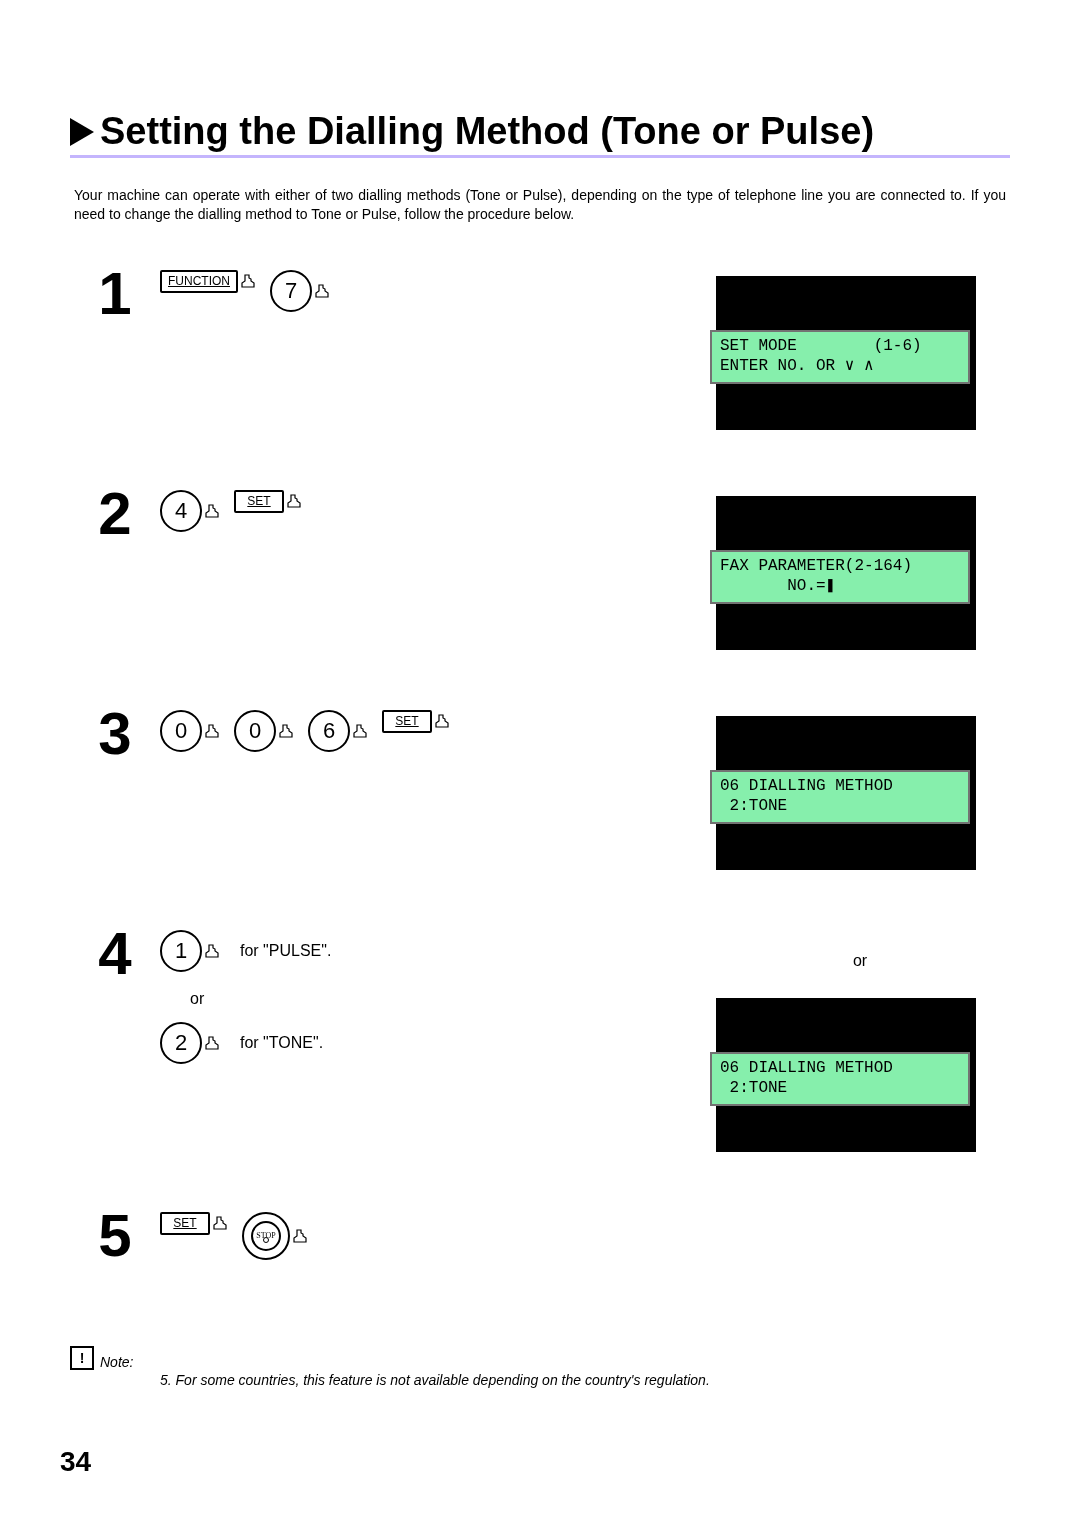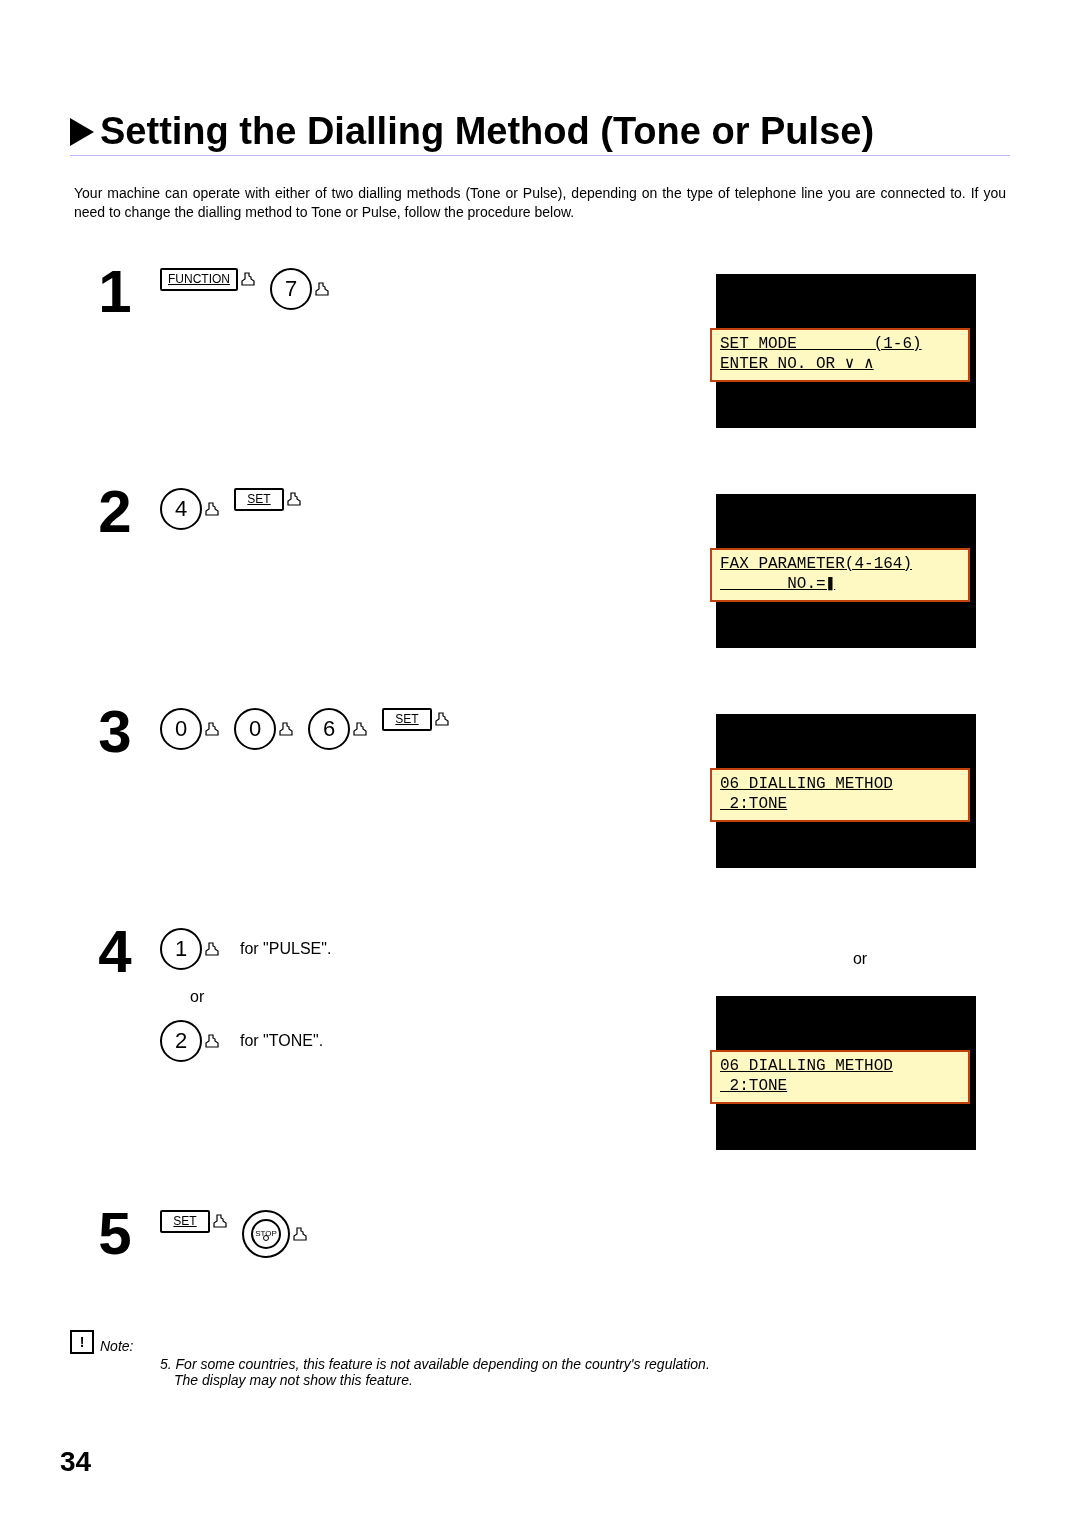--- a/index.html
+++ b/index.html
@@ -13,21 +13,21 @@
     font-family: Arial, Helvetica, sans-serif;
     color: #000;
     position: relative;
   }
   .page {
     padding: 110px 70px 0 70px;
   }
   .title-row {
     display: flex;
     align-items: center;
-    border-bottom: 1px solid #c4b5fd;
+    border-bottom: 3px solid #c4b5fd;
     padding-bottom: 2px;
     margin-bottom: 28px;
   }
   .title-arrow {
     width: 0; height: 0;
     border-top: 14px solid transparent;
     border-bottom: 14px solid transparent;
     border-left: 24px solid #000;
     margin-right: 6px;
     flex: 0 0 auto;
@@ -99,20 +99,21 @@
     display: flex; align-items: center; justify-content: center;
     position: relative;
   }
   .key-stop-inner {
     width: 30px; height: 30px;
     border: 2px solid #000; border-radius: 50%;
     display: flex; align-items: center; justify-content: center;
     font-size: 8px;
     text-align: center;
     line-height: 1;
+    font-family: Liberation Serif, serif;
   }
   .stop-dot {
     position: absolute;
     bottom: 15px;
     width: 6px; height: 6px; border: 1.5px solid #000; border-radius: 50%;
     background: #fff;
   }
   .press-hand {
     margin-top: 2px;
     font-size: 14px;
@@ -143,25 +144,24 @@
     white-space: pre;
   }
   .lcd-shadow {
     position: absolute;
     top: 6px; left: 6px;
     width: 100%; height: 100%;
     background: #000;
   }
   .lcd-front {
     position: relative;
-    border: 2px solid #c2410c;
-    background: #fef9c3;
+    border: 2px solid #737373;
+    background: #86efac;
     padding: 4px 8px 6px;
     min-height: 44px;
-    text-decoration: underline;
   }
   .note-block {
     position: absolute;
     left: 70px; right: 70px;
     bottom: 140px;
     font-size: 14px;
   }
   .note-head {
     display: flex; align-items: flex-end; gap: 6px;
   }
@@ -247,21 +247,21 @@
               <svg width="22" height="18" viewBox="0 0 22 18">
                   <path d="M7 2v6l-3 2v4h12v-4l-3-2V6l-2-1V2z" fill="none" stroke="#000" stroke-width="1.2"></path>
                 </svg>
             </div>
           </div>
         </div>
       </div>
       <div class="step-display-col">
         <div class="lcd">
           <div class="lcd-shadow"></div>
-          <div class="lcd-front"><span>FAX PARAMETER(4-164)</span>
+          <div class="lcd-front"><span>FAX PARAMETER(2-164)</span>
 <span>       NO.=❚</span></div>
         </div>
       </div>
     </div>
 
     <div class="step">
       <div class="step-num">3</div>
       <div class="step-body">
         <div class="keys-row">
           <div class="key-wrap">
@@ -374,19 +374,18 @@
 
   </div>
 
   <div class="note-block">
     <div class="note-head">
       <div class="note-icon">!</div>
       <div class="note-label">Note:</div>
     </div>
     <div class="note-lines">
       <div>5. For some countries, this feature is not available depending on the country's regulation.</div>
-      <div style="margin-left:14px;">The display may not show this feature.</div>
     </div>
   </div>
 
   <div class="page-num">34</div>
 
 </div>
 
 </body></html>

